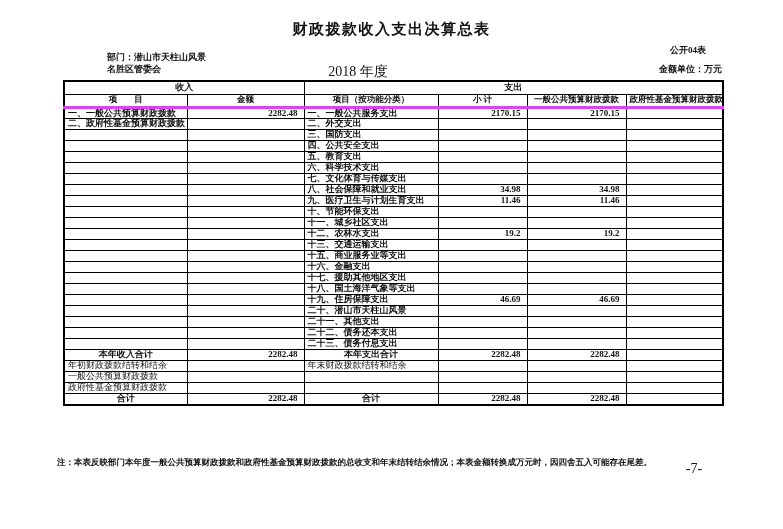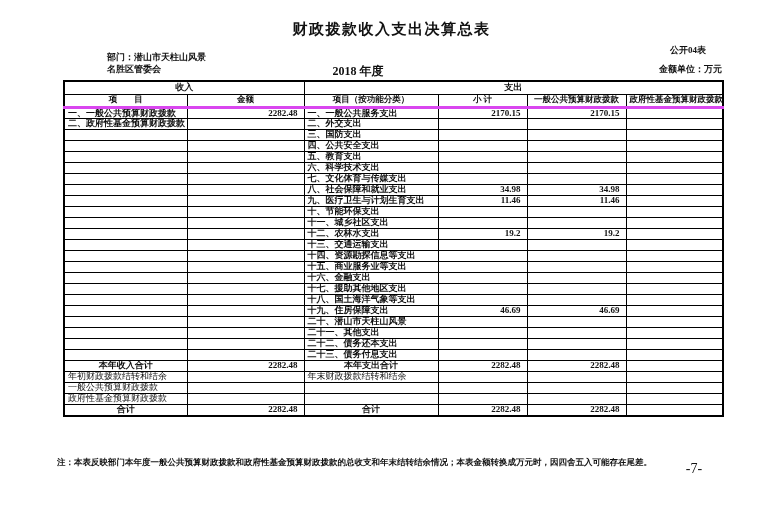--- a/index.html
+++ b/index.html
@@ -8,21 +8,21 @@
     position:relative; width:783px; height:529px; background:#ffffff;
     font-family:"Liberation Serif","DejaVu Serif",serif; color:#111111; overflow:hidden;
   }
   .title {
     position:absolute; top:20px; left:0; width:100%; text-align:center;
     font-size:15px; font-weight:bold; letter-spacing:1.5px;
     font-family:"DejaVu Sans","Liberation Sans",sans-serif;
   }
   .doc-code { position:absolute; top:44px; right:77px; font-size:9px; font-weight:bold; }
   .dept { position:absolute; top:51px; left:63px; font-size:9px; font-weight:bold; line-height:12px;margin-left:44px; }
-  .year { position:absolute; top:63px; left:300px; width:116px; text-align:center; font-size:12px; font-weight:bold; }
+  .year { position:absolute; top:63px; left:300px; width:116px; text-align:center; font-size:14px; font-weight:normal; }
   .unit { position:absolute; top:63px; right:61px; font-size:9px; font-weight:bold;margin-left:9px; }
   table.fin {
     position:absolute; top:80px; left:63px; width:659px;
     border-collapse:collapse; table-layout:fixed; border:2px solid #000;
   }
   .fin th, .fin td {
     border:1px solid #000; font-size:9px; line-height:1.1; height:11px;
     padding:0 3px; overflow:hidden; white-space:nowrap; vertical-align:middle;
   }
   .fin thead th { text-align:center; font-weight:bold; height:13px; }
@@ -176,28 +176,20 @@
           <td class="label-cell"></td>
           <td class="num-cell"></td>
           <td class="label-cell">十三、交通运输支出</td>
           <td class="num-cell"></td>
           <td class="num-cell"></td>
           <td class="num-cell"></td>
         </tr>
         <tr class="row-item">
           <td class="label-cell"></td>
           <td class="num-cell"></td>
-          <td class="label-cell">十四、资源勘探信息等支出</td>
-          <td class="num-cell"></td>
-          <td class="num-cell"></td>
-          <td class="num-cell"></td>
-        </tr>
-        <tr class="row-item">
-          <td class="label-cell"></td>
-          <td class="num-cell"></td>
           <td class="label-cell">十五、商业服务业等支出</td>
           <td class="num-cell"></td>
           <td class="num-cell"></td>
           <td class="num-cell"></td>
         </tr>
         <tr class="row-item">
           <td class="label-cell"></td>
           <td class="num-cell"></td>
           <td class="label-cell">十六、金融支出</td>
           <td class="num-cell"></td>

